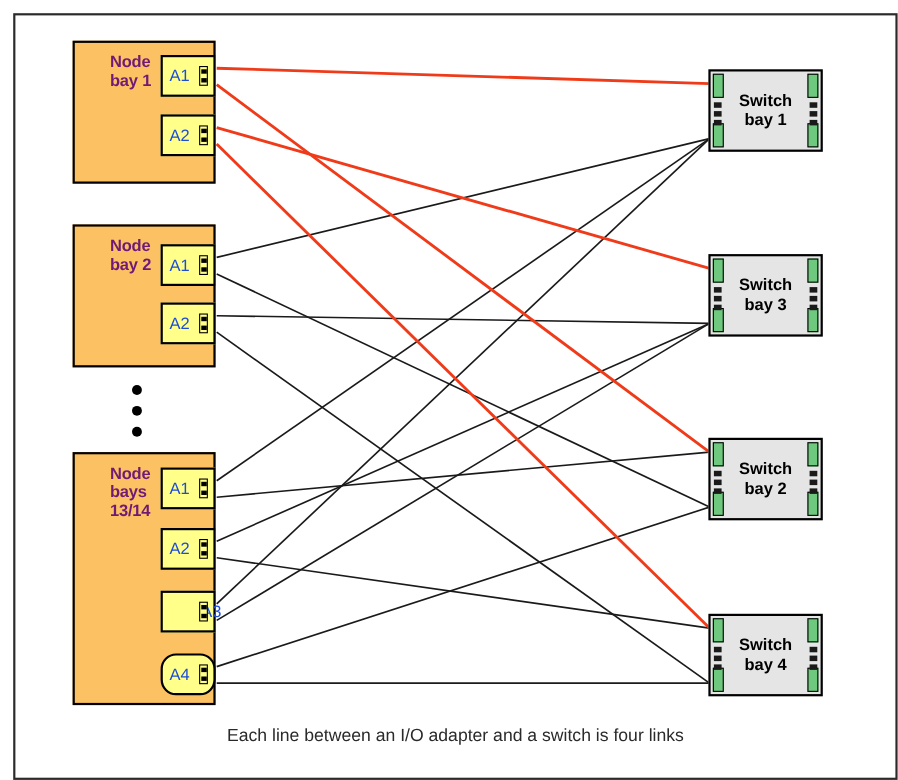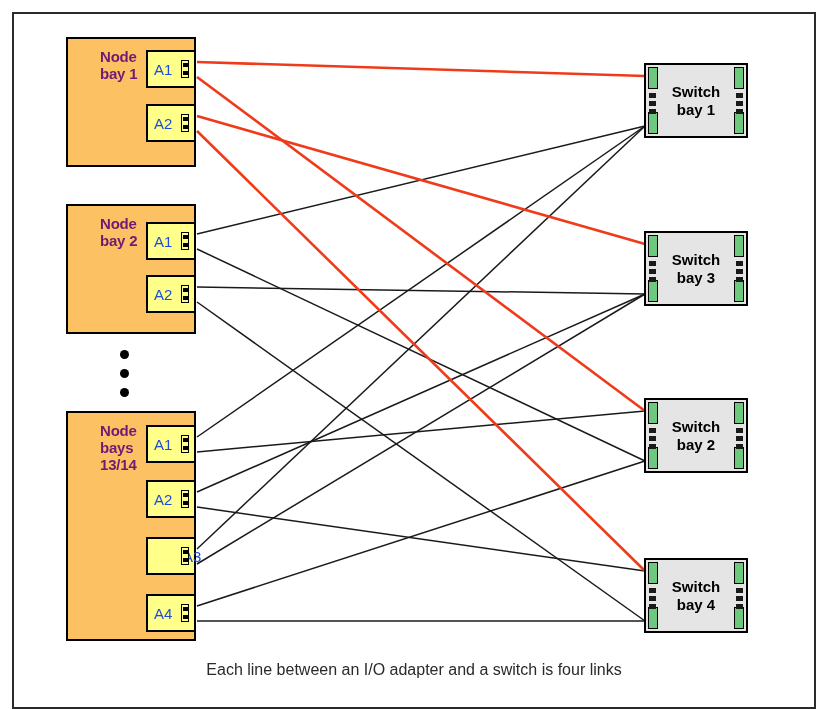--- a/index.html
+++ b/index.html
@@ -211,21 +211,21 @@
       <span class="adapter-conn"></span>
     </div>
     <div class="adapter" style="left:140px;top:474px;width:50px;height:38px;">
       <span class="adapter-label">A2</span>
       <span class="adapter-conn"></span>
     </div>
     <div class="adapter" style="left:140px;top:531px;width:50px;height:38px;padding-left:29px;">
       <span class="adapter-label">A3</span>
       <span class="adapter-conn"></span>
     </div>
-    <div class="adapter" style="left:140px;top:588px;width:50px;height:38px;">
+    <div class="adapter" style="left:140px;top:588px;width:50px;height:38px;border-radius:14px;">
       <span class="adapter-label">A4</span>
       <span class="adapter-conn"></span>
     </div>
 
     <div class="switch-bay" style="left:638px;top:57px;width:104px;height:75px;">
       <span class="port-big" style="left:2px;top:2px;"></span>
       <span class="port-big" style="left:2px;bottom:2px;"></span>
       <span class="port-big" style="right:2px;top:2px;"></span>
       <span class="port-big" style="right:2px;bottom:2px;"></span>
       <span class="port-small" style="left:3px;top:28px;"></span>

